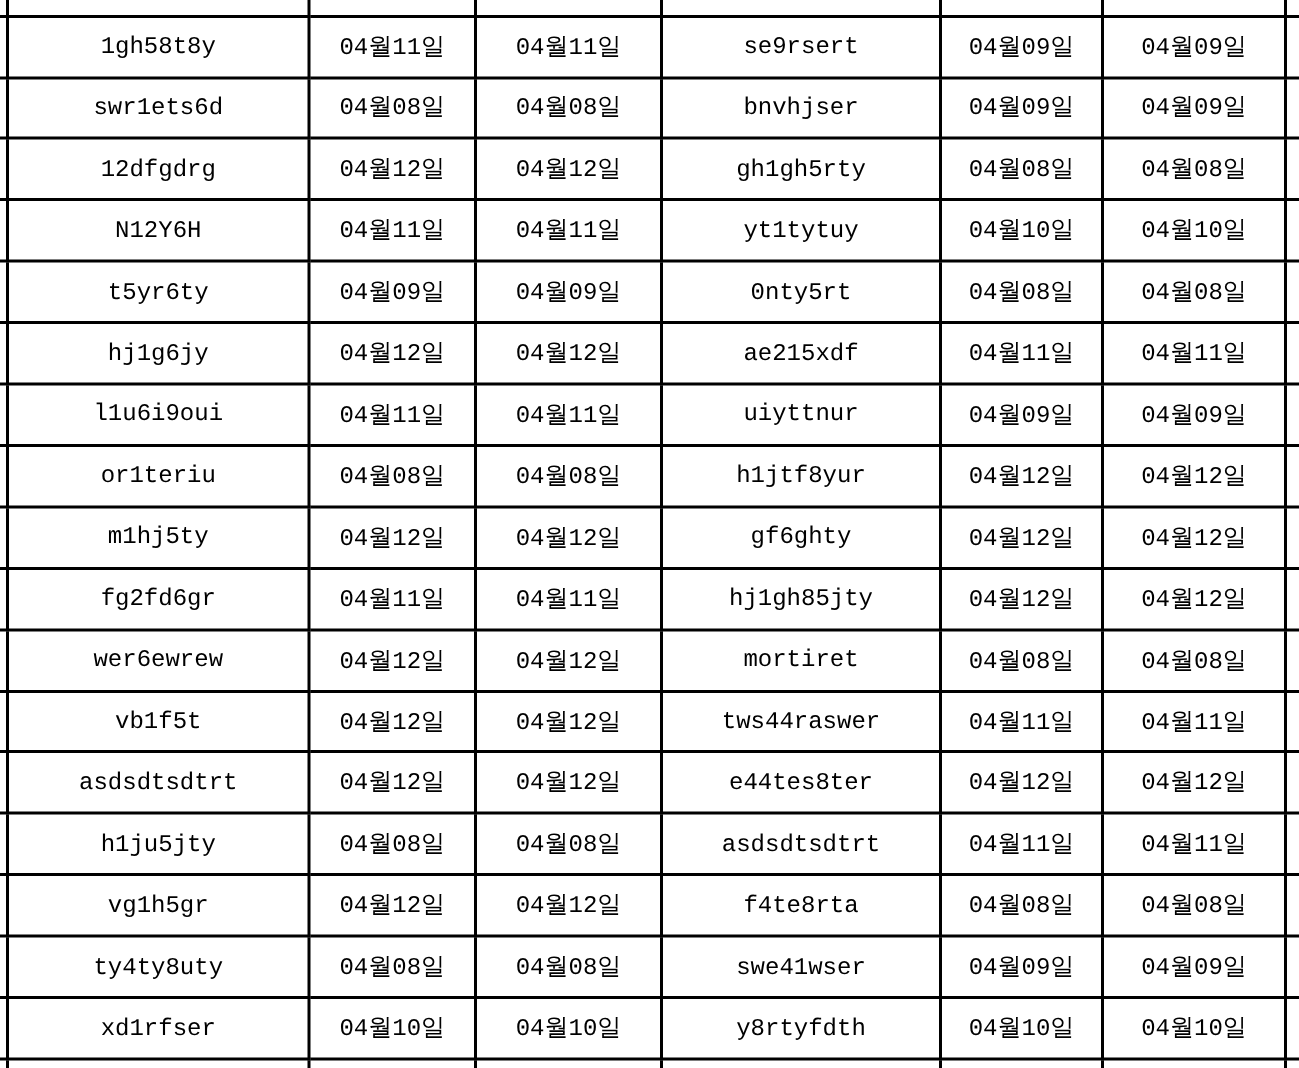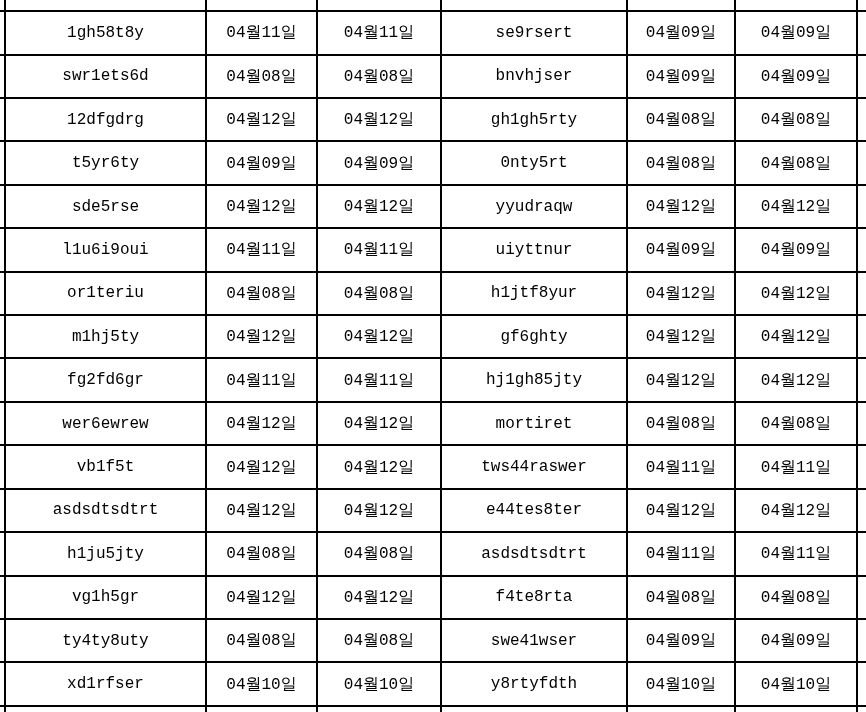--- a/index.html
+++ b/index.html
@@ -89,36 +89,46 @@
         <td>12dfgdrg</td>
         <td>04월12일</td>
         <td>04월12일</td>
         <td>gh1gh5rty</td>
         <td>04월08일</td>
         <td>04월08일</td>
         <td></td>
       </tr>
       <tr class="data-row">
         <td></td>
+        <td>N12Y6H</td>
+        <td>04월11일</td>
+        <td>04월11일</td>
+        <td>yt1tytuy</td>
+        <td>04월10일</td>
+        <td>04월10일</td>
+        <td></td>
+      </tr>
+      <tr class="data-row">
+        <td></td>
         <td>t5yr6ty</td>
         <td>04월09일</td>
         <td>04월09일</td>
         <td>0nty5rt</td>
         <td>04월08일</td>
         <td>04월08일</td>
         <td></td>
       </tr>
       <tr class="data-row">
         <td></td>
-        <td>sde5rse</td>
-        <td>04월12일</td>
-        <td>04월12일</td>
-        <td>yyudraqw</td>
-        <td>04월12일</td>
-        <td>04월12일</td>
+        <td>hj1g6jy</td>
+        <td>04월12일</td>
+        <td>04월12일</td>
+        <td>ae215xdf</td>
+        <td>04월11일</td>
+        <td>04월11일</td>
         <td></td>
       </tr>
       <tr class="data-row">
         <td></td>
         <td>l1u6i9oui</td>
         <td>04월11일</td>
         <td>04월11일</td>
         <td>uiyttnur</td>
         <td>04월09일</td>
         <td>04월09일</td>

